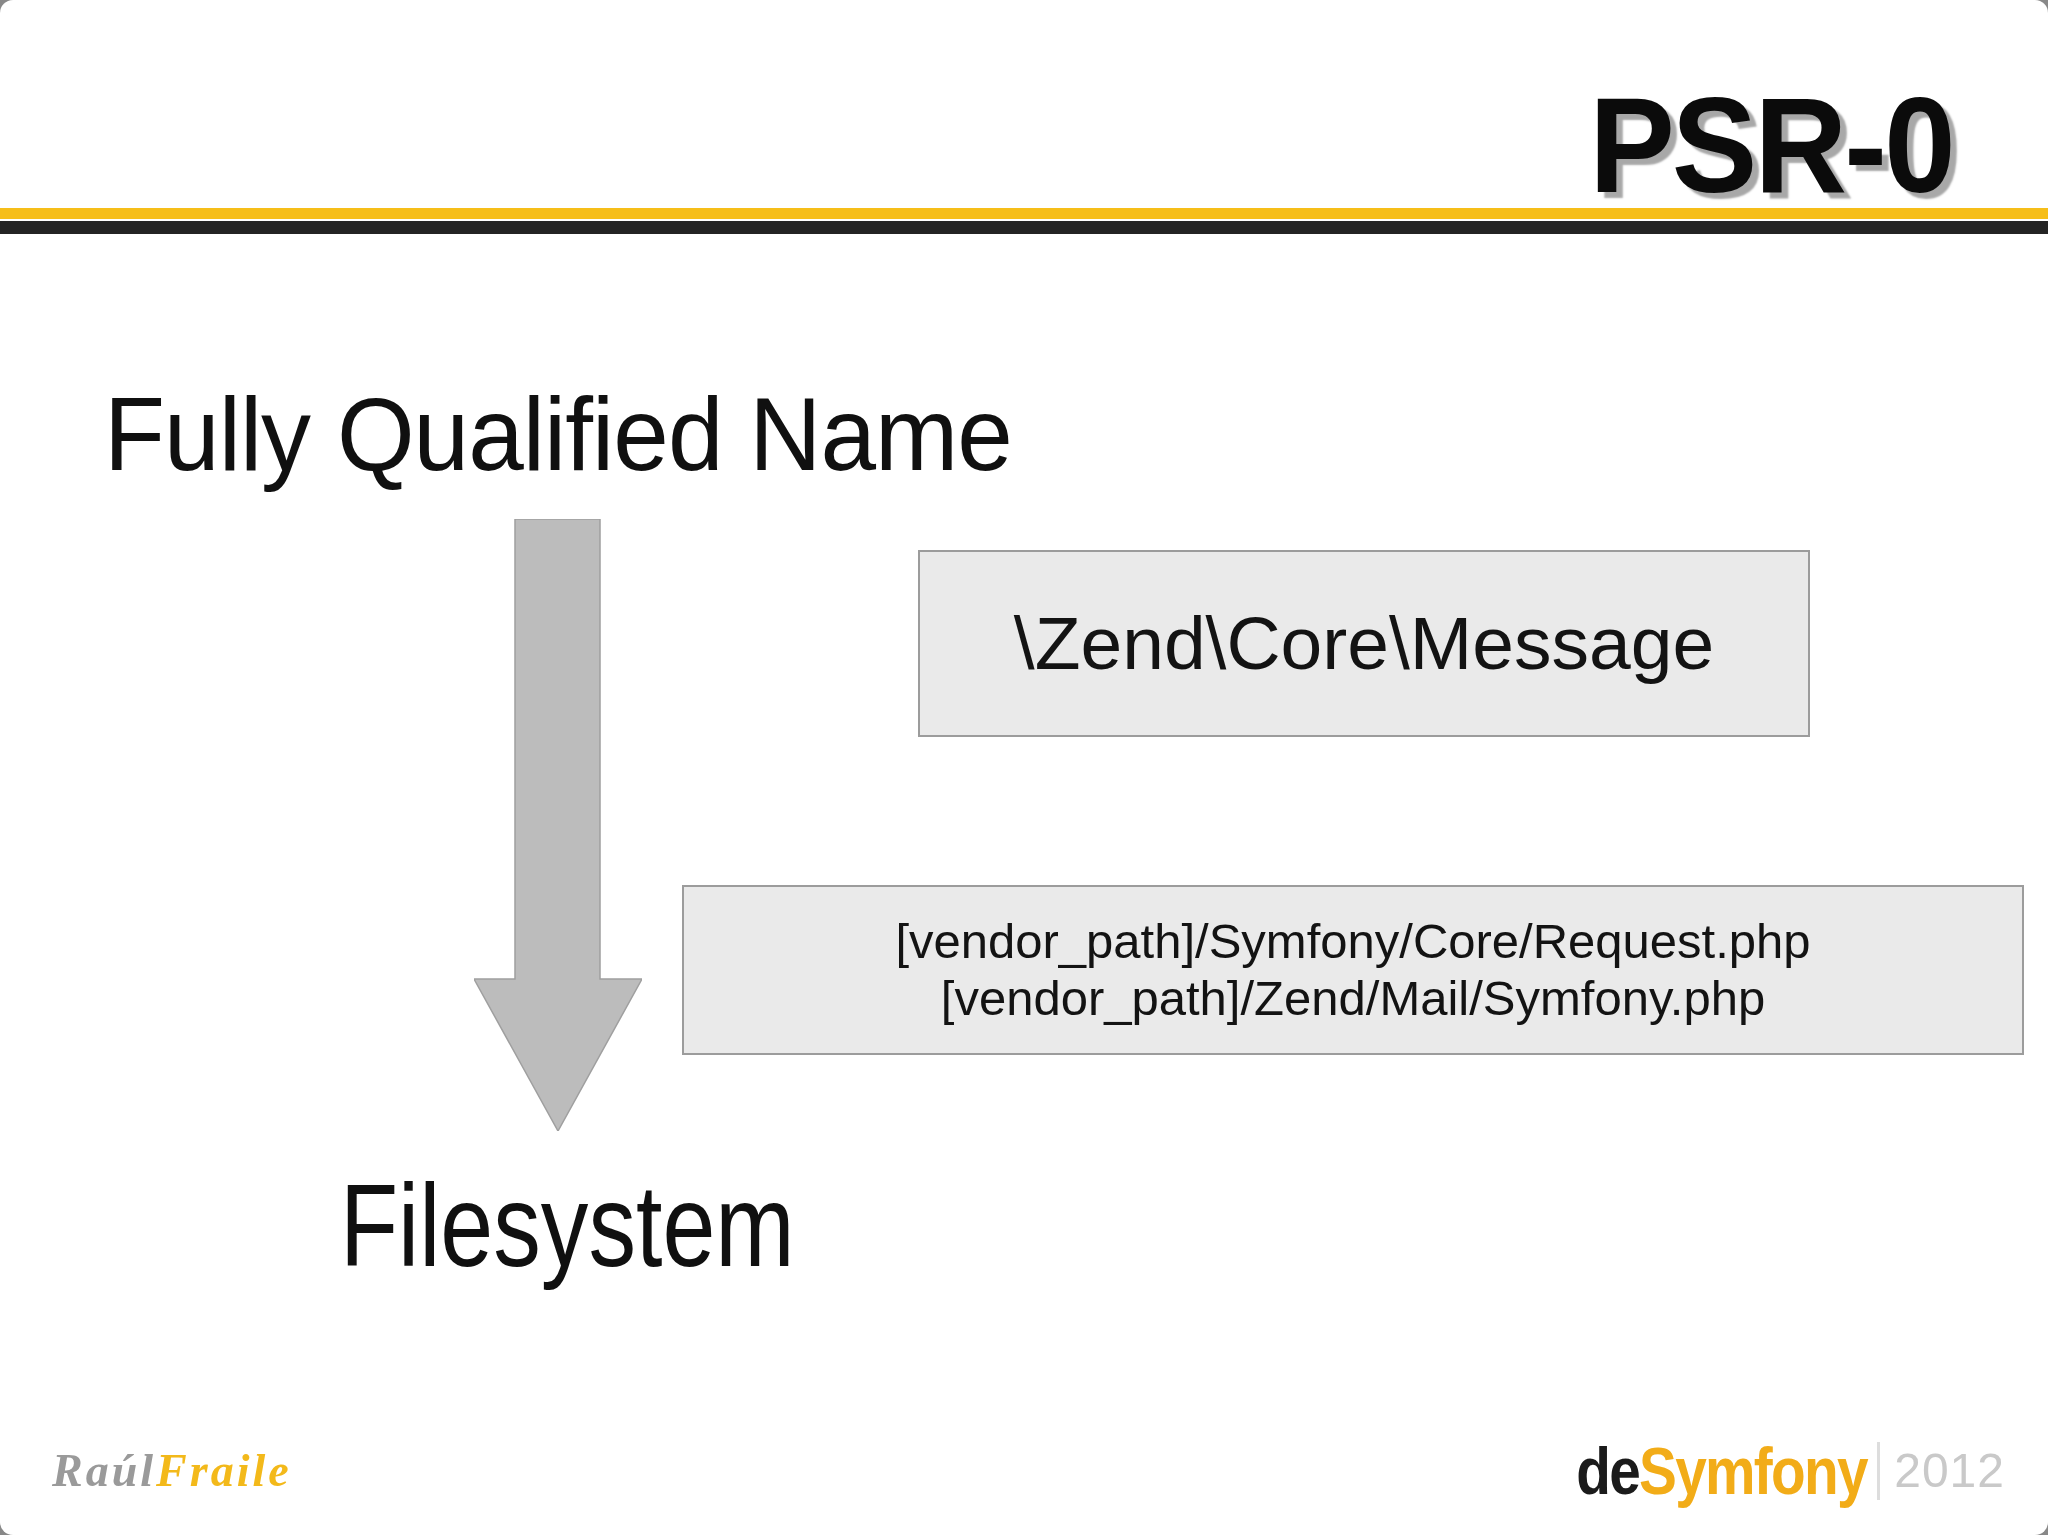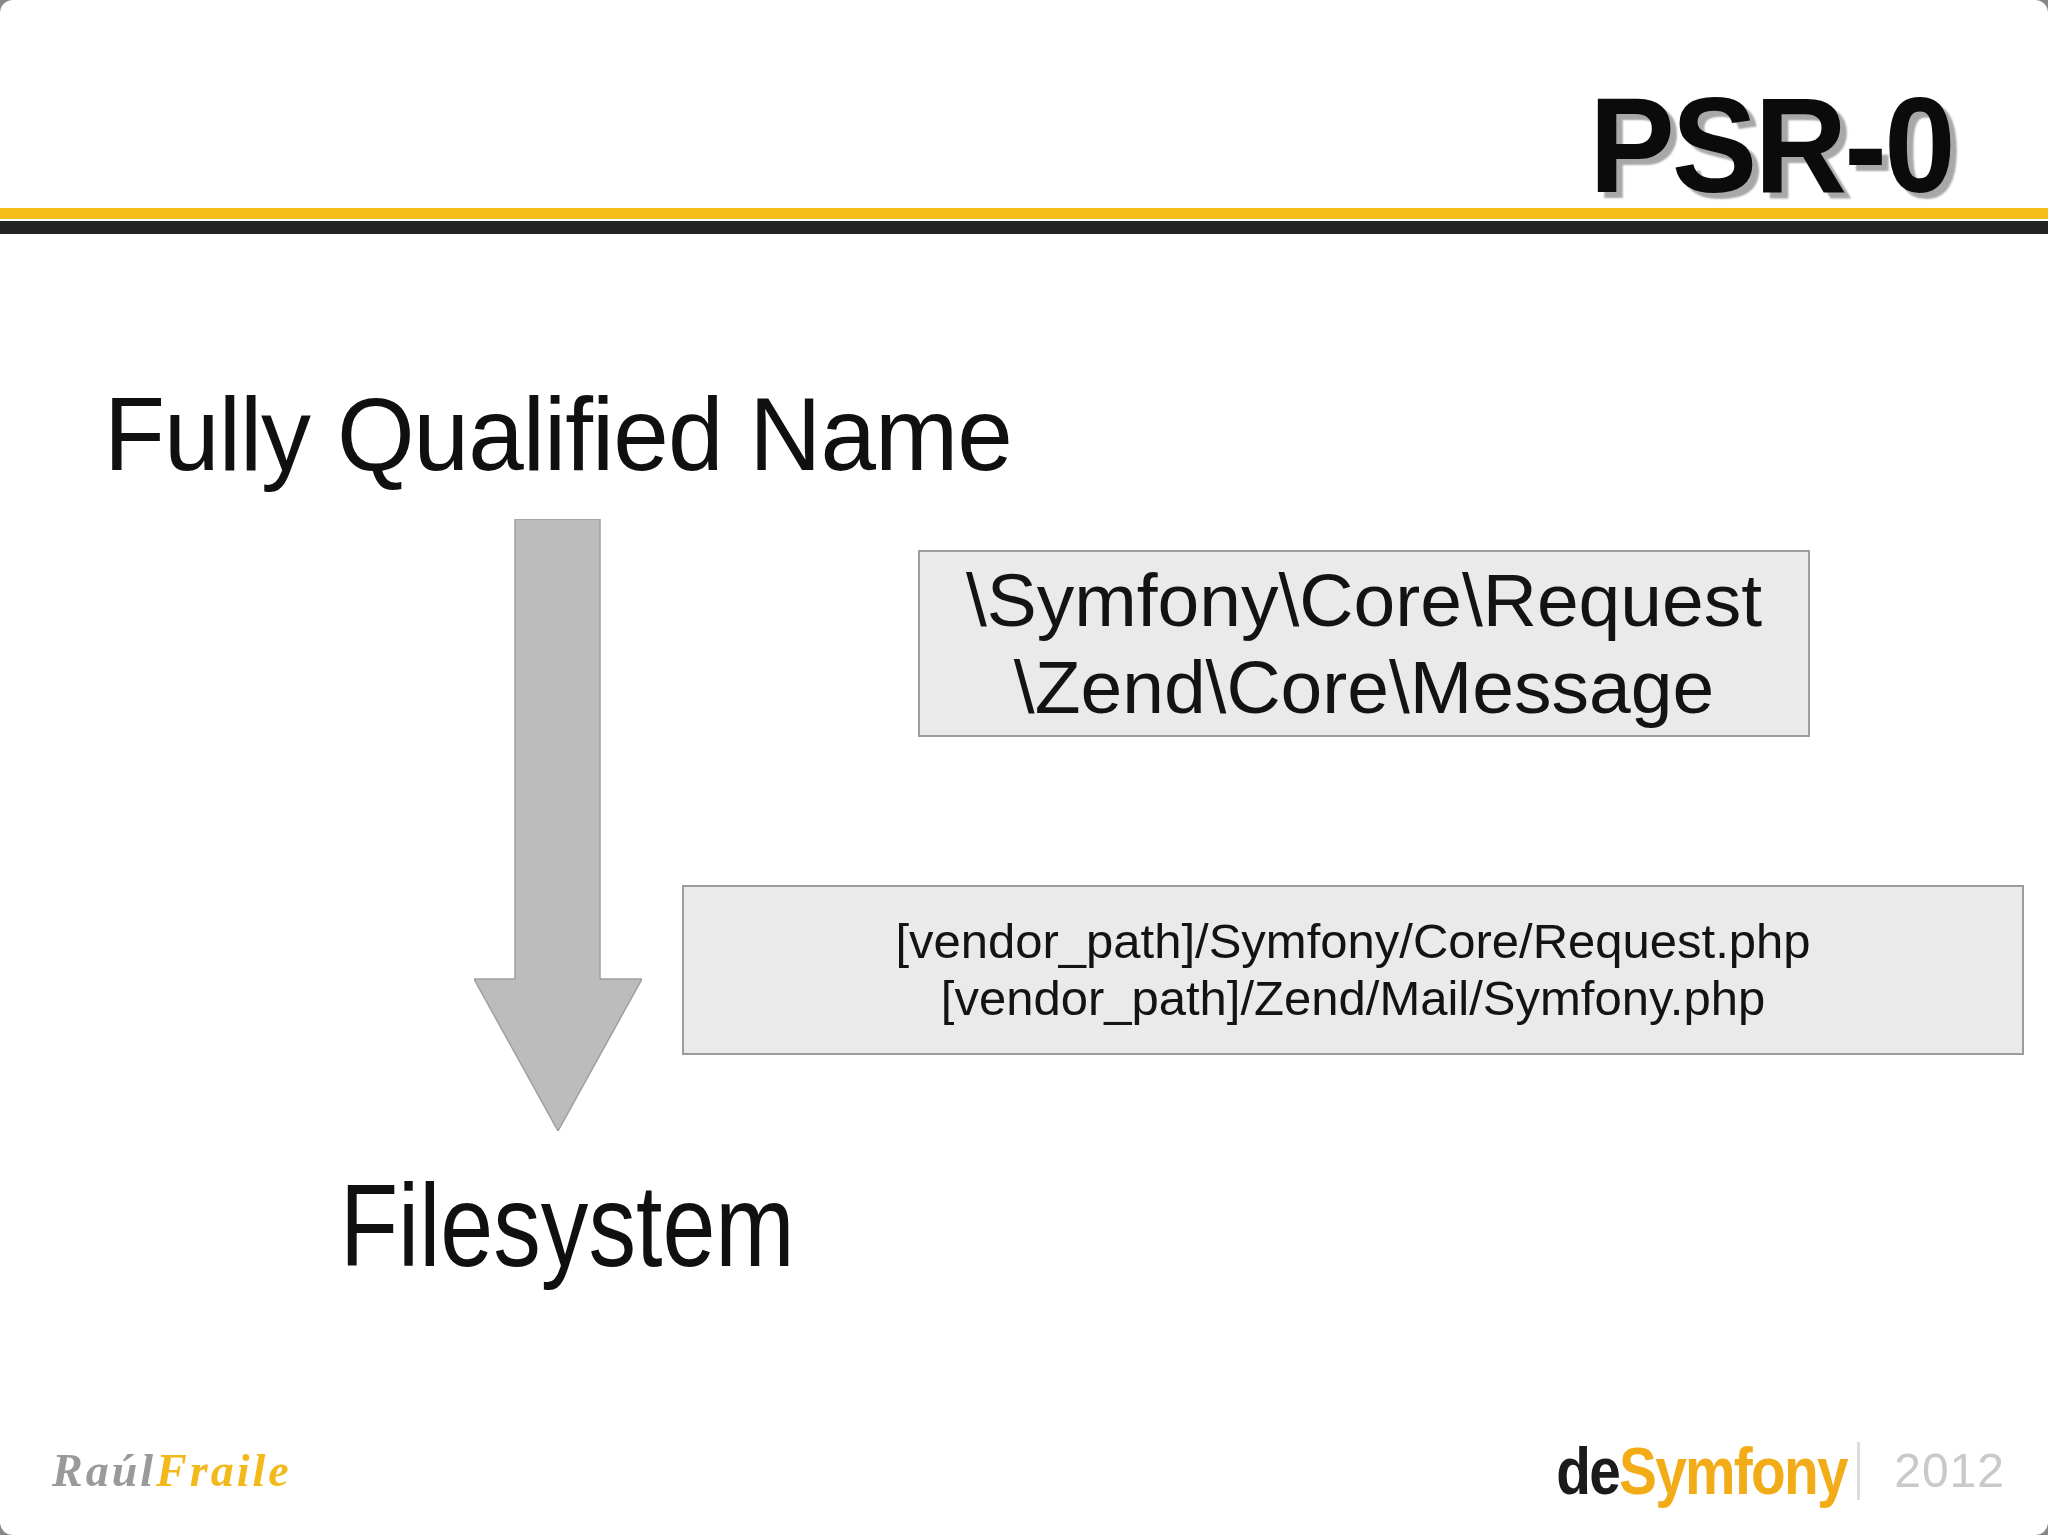--- a/index.html
+++ b/index.html
@@ -126,41 +126,39 @@
   .brand-name{color:var(--brand-yellow);}
   .brand-divider{
     width:3px;height:58px;
     background:var(--divider-gray);
     margin:0 14px 0 10px;
   }
   .brand-year{
     font-size:48px;line-height:1;
     color:var(--year-gray);
     letter-spacing:1px;
-    margin-left:20px;
   }
 </style>
 </head>
 <body>
 
 <div class="slide">
 
   <div class="title">PSR-0</div>
 
   <div class="rule-yellow"></div>
   <div class="rule-black"></div>
 
   <div class="heading">Fully Qualified Name</div>
 
   <svg class="arrow" viewBox="0 0 168 612" aria-hidden="true">
     <polygon points="41,0 126,0 126,460 168,460 84,612 0,460 41,460" fill="#BCBCBC" stroke="#9F9F9F" stroke-width="1.5"></polygon>
   </svg>
 
   <div class="code-box box-fqn">
-    <span class="line">\Symfony\Core\Request</span>
     <span class="line">\Zend\Core\Message</span>
   </div>
 
   <div class="code-box box-path">
     <span class="line">[vendor_path]/Symfony/Core/Request.php</span>
     <span class="line">[vendor_path]/Zend/Mail/Symfony.php</span>
   </div>
 
   <div class="filesystem">Filesystem</div>
 

